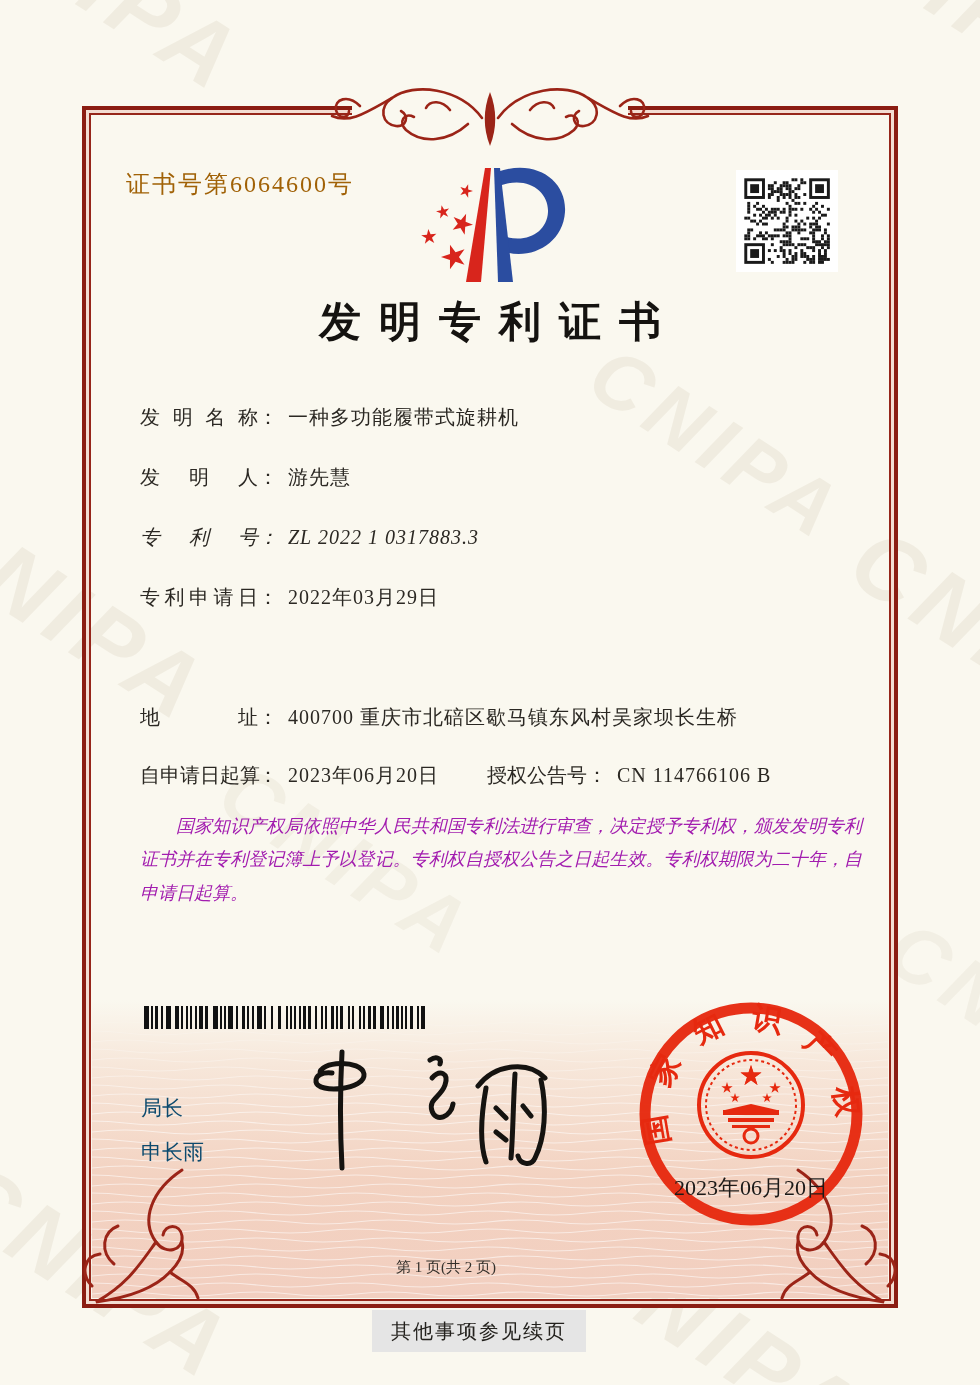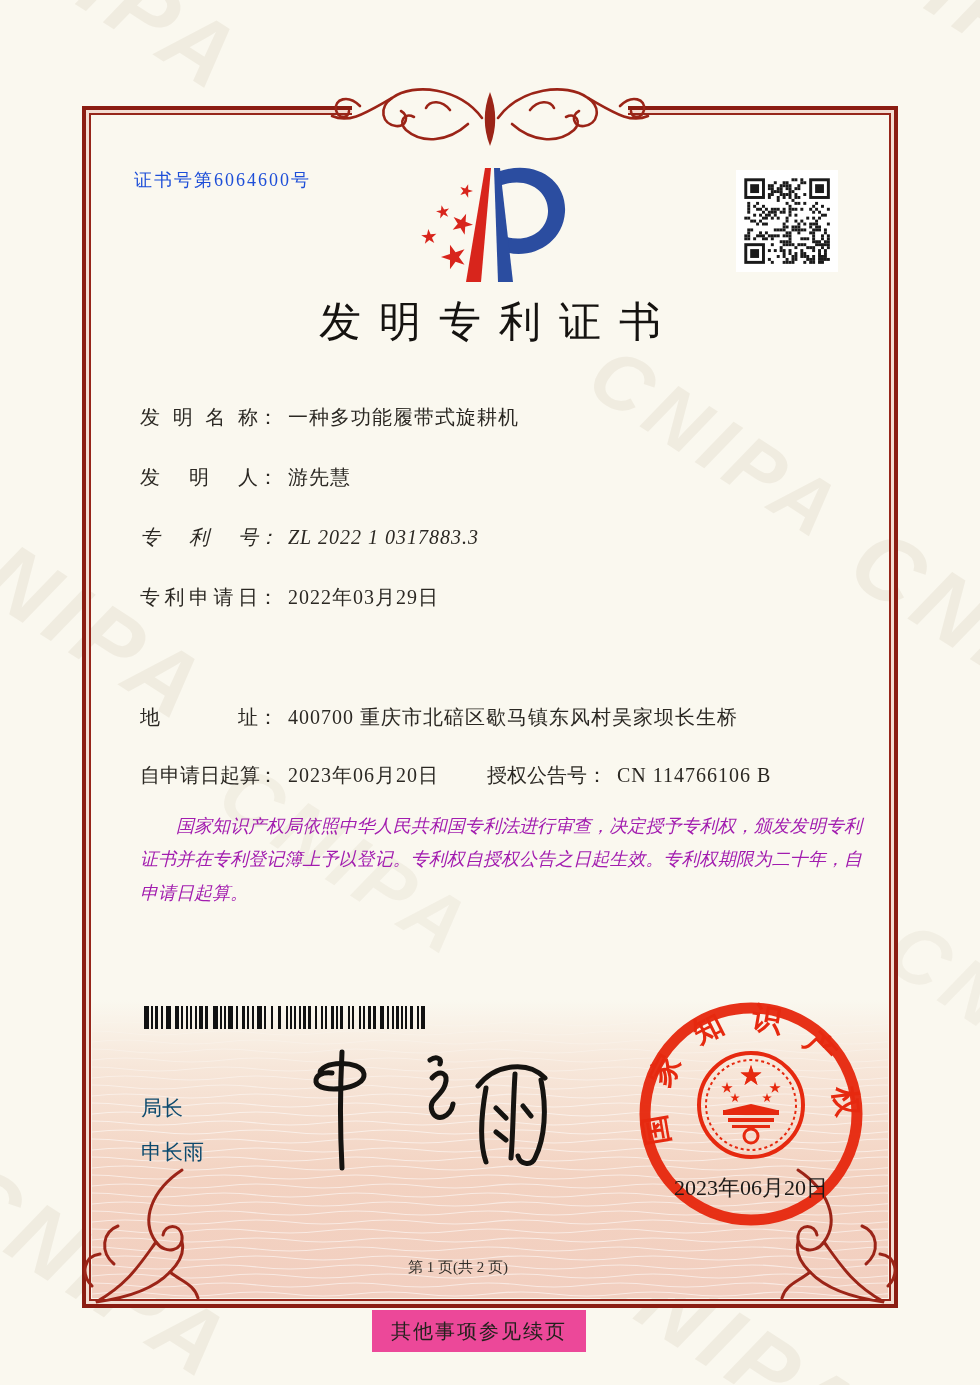--- a/index.html
+++ b/index.html
@@ -20,37 +20,37 @@
   .frame-gap{position:absolute;left:0;top:0;right:0;bottom:0;border:3px solid #f3ddd2;}
 
   
   .pinkzone{position:absolute;left:92px;top:1000px;width:796px;height:298px;
       background:linear-gradient(to bottom,rgba(243,212,195,0) 0%,rgba(243,210,192,.45) 22%,
                  rgba(242,206,188,.9) 60%,#f2cfc0 100%);overflow:hidden;}
   .pinkzone svg{-webkit-mask-image:linear-gradient(to bottom,transparent 0,black 38%);
       mask-image:linear-gradient(to bottom,transparent 0,black 38%);}
 
   
-  .certno{position:absolute;left:134px;top:168px;font-size:18px;color:#1d4ed8;letter-spacing:2px;}
+  .certno{position:absolute;left:126px;top:168px;font-size:24px;color:#a16207;letter-spacing:2px;}
   .title{position:absolute;left:0;top:294px;width:980px;text-align:center;
-      font-size:42px;font-weight:normal;color:#151310;letter-spacing:18px;text-indent:18px;}
+      font-size:42px;font-weight:bold;color:#151310;letter-spacing:18px;text-indent:18px;}
   .field{position:absolute;left:140px;font-size:20px;color:#2b2823;white-space:nowrap;}
   .f-label{display:inline-block;width:118px;text-align:justify;text-align-last:justify;}
   .f-colon{display:inline-block;margin-right:10px;}
   .f-value{letter-spacing:1px;}
   .grant2{margin-left:48px;}
   .paras{position:absolute;left:140px;top:810px;width:722px;font-size:18px;
       color:#a21caf;line-height:1.85;text-align:justify;font-style:italic;}
   .paras p{margin:0 0 4px 0;text-indent:2em;}
 
   .signer{position:absolute;left:141px;font-size:21px;color:#0c4a6e;
       font-family:"Liberation Sans","DejaVu Sans",sans-serif;}
   .pageinfo{position:absolute;left:82px;top:1258px;width:728px;text-align:center;
-      font-size:15px;color:#33302b;padding-left:12px;}
-  .notebox{position:absolute;left:372px;top:1310px;width:214px;height:42px;background:#ec4899;
+      font-size:15px;color:#33302b;}
+  .notebox{position:absolute;left:372px;top:1310px;width:214px;height:42px;background:#e5e5e5;
       text-align:center;line-height:42px;font-size:20px;color:#23211d;letter-spacing:2px;}
 
   .qrbox{position:absolute;left:736px;top:170px;width:102px;height:102px;background:#ffffff;}
   .barcode{position:absolute;left:142px;top:1006px;}
   .bgmask{position:absolute;left:352px;top:100px;width:276px;height:16px;background:#faf8ef;}
 </style>
 </head>
 <body>
 
 <div class="page">

